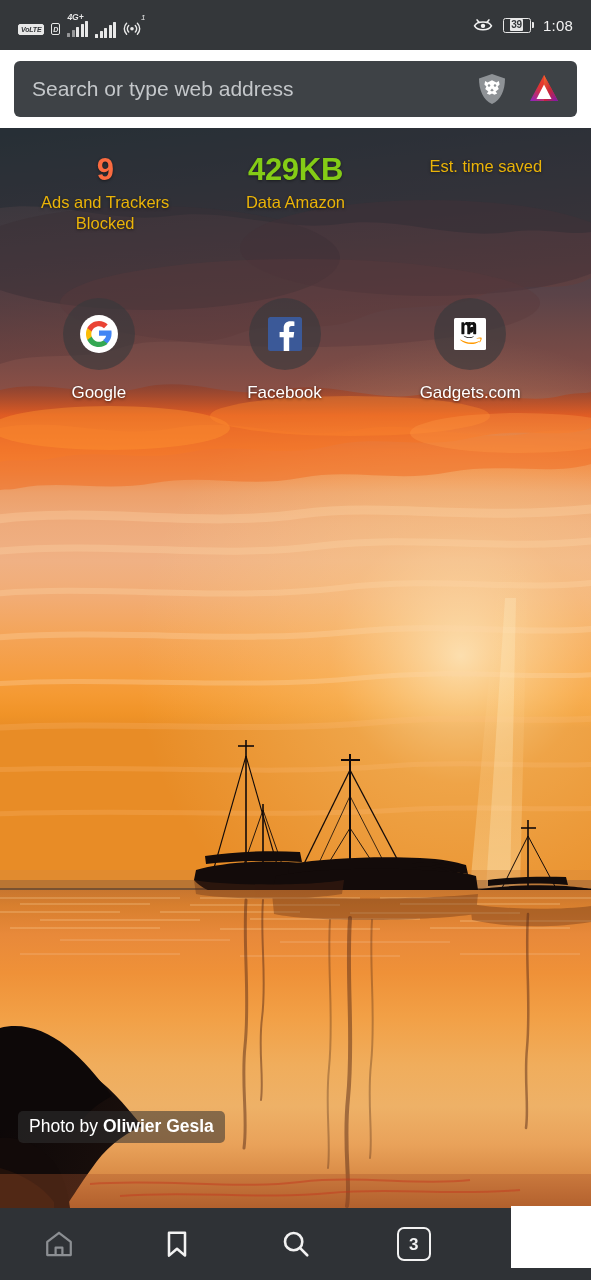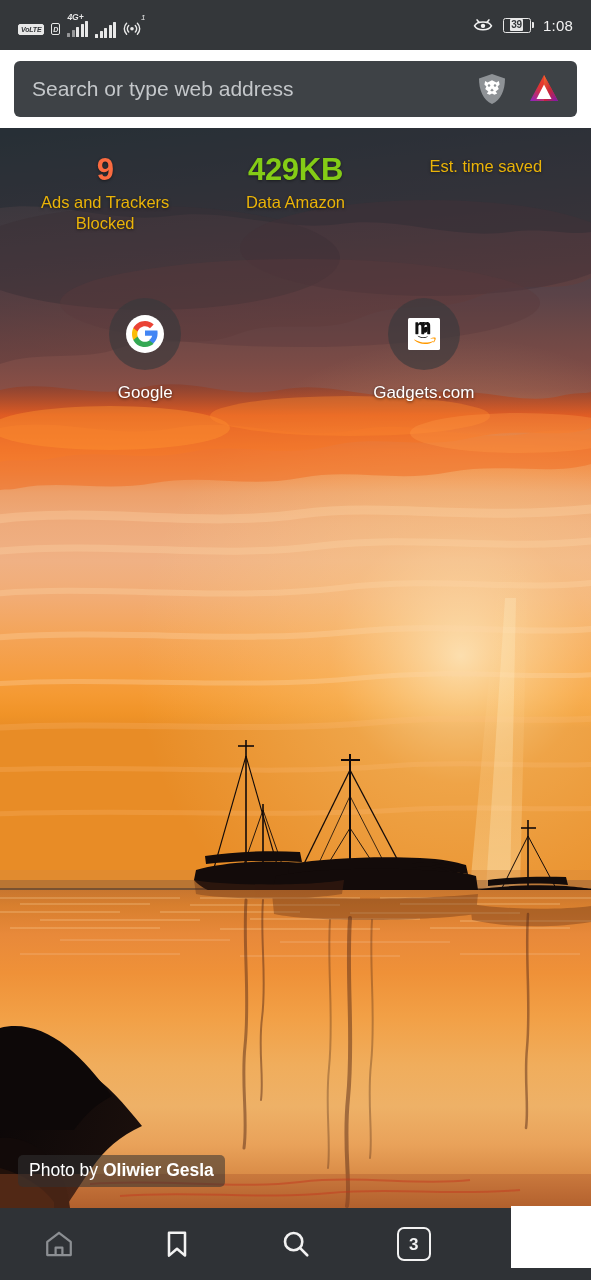--- a/index.html
+++ b/index.html
@@ -141,21 +141,21 @@
     position:absolute; top:-7px; right:-5px;
     width:25px;height:25px;border-radius:50%;
     background:#ef7448;
     display:flex;align-items:center;justify-content:center;
     box-shadow:0 1px 2px rgba(0,0,0,.35);
   }
   .badge svg{ display:block; }
 
   
   .credit{
-    position:absolute; left:18px; top:1155px; z-index:12;
+    position:absolute; left:18px; top:1111px; z-index:12;
     background:rgba(50,50,50,.55);
     border-radius:5px;
     padding:5px 11px;
     font-size:17.5px; color:#ffffff; line-height:1.25;
     white-space:nowrap;
   }
   .credit b{ font-weight:bold; }
 
   
   .bottomnav{
@@ -497,20 +497,31 @@
             <path d="M21 34c3.5 0 6.5-1.2 8.7-3.2l-4.3-3.3c-1.2.8-2.7 1.3-4.4 1.3-3.4 0-6.2-2.3-7.3-5.3H9.3v3.4C11.5 31.2 15.9 34 21 34z" fill="#34A853"></path>
             <path d="M13.7 23.5c-.3-.8-.4-1.6-.4-2.5s.2-1.7.4-2.5v-3.4H9.3C8.5 16.9 8 18.9 8 21s.5 4.1 1.3 5.9l4.4-3.4z" fill="#FBBC05"></path>
             <path d="M21 13.2c1.9 0 3.6.7 5 2l3.7-3.7C27.5 9.4 24.5 8 21 8c-5.1 0-9.5 2.8-11.7 7.1l4.4 3.4c1.1-3 3.9-5.3 7.3-5.3z" fill="#EA4335"></path>
           </svg>
         </span>
       </div>
       <div class="name">Google</div>
     </div>
 
 
+    <div class="site">
+      <div class="tile">
+        <span class="fav">
+          <svg width="42" height="42" viewBox="0 0 42 42">
+            <rect x="4" y="4" width="34" height="34" rx="2.5" fill="#3b5998"></rect>
+            <path d="M25.2 38 V24.4 h4.3 l.7-5.3 h-5 v-3.4c0-1.5.4-2.6 2.6-2.6h2.6V8.4c-.5-.1-2.1-.2-4-.2-4 0-6.7 2.4-6.7 6.9v3.9h-4.1v5.3h4.1V38z" fill="#ffffff"></path>
+          </svg>
+        </span>
+      </div>
+      <div class="name">Facebook</div>
+    </div>
 
     <div class="site">
       <div class="tile">
         <span class="fav">
           <svg width="42" height="42" viewBox="0 0 42 42">
             <rect x="5" y="5" width="32" height="32" rx="1.5" fill="#ffffff"></rect>
             <path d="M24.8 23.6c-1.2 1-3 1.5-4.5 1.5-2.2 0-4.1-.8-5.6-2.2-.1-.1 0-.3.1-.2 1.6.9 3.6 1.5 5.7 1.5 1.4 0 2.9-.3 4.3-.9.2-.1.4.1.2.3z" fill="#111"></path>
             <path d="M17.6 14.2c0-1.4.1-2.6.8-3.7.6-.9 1.6-1.4 2.5-1.4 1.8 0 3.4 1.3 3.8 3.9.1.5.1 1 .1 1.5v.7c0 1.3-.1 2.3-.7 3.3-.5.8-1.4 1.3-2.4 1.3-1.3 0-2.1-1-2.1-2.5 0-2.9 2.6-3.5 5-3.5v-.5c0-.8 0-1.7-.4-2.3-.3-.5-.9-.8-1.5-.8-1 0-1.9.5-2.1 1.6-.1.2-.2.5-.4.5l-2.2-.2c-.2 0-.4-.2-.4-.4z" fill="#111"></path>
             <path d="M12.4 20.6V9.7c0-.2.2-.4.4-.4h2c.2 0 .4.2.4.4v1.4h.1c.5-1.4 1.5-2 2.9-2 1.4 0 2.3.7 2.9 2 .5-1.3 1.7-2 3-2 .9 0 1.9.4 2.5 1.2.7.9.6 2.3.6 3.5v7c0 .2-.2.4-.4.4h-2.2c-.2 0-.4-.2-.4-.4v-5.9c0-.5 0-1.7-.1-2.2-.2-.8-.7-1-1.3-1-.5 0-1.1.4-1.3 1-.2.6-.2 1.6-.2 2.2v5.9c0 .2-.2.4-.4.4h-2.2c-.2 0-.4-.2-.4-.4v-5.9c0-1.2.2-3.1-1.4-3.1-1.6 0-1.5 1.8-1.5 3.1v5.9c0 .2-.2.4-.4.4h-2.2c-.2 0-.4-.2-.4-.4z" fill="#111"></path>
             <path d="M11.5 26.4c3.1 2 7.2 3.1 10.9 3.1 2.5 0 5.3-.5 7.9-1.6.4-.2.7.3.4.5-2.3 1.7-5.8 2.6-8.7 2.6-4.2 0-7.9-1.5-10.8-4.1-.2-.2 0-.5.3-.5z" fill="#F90"></path>

